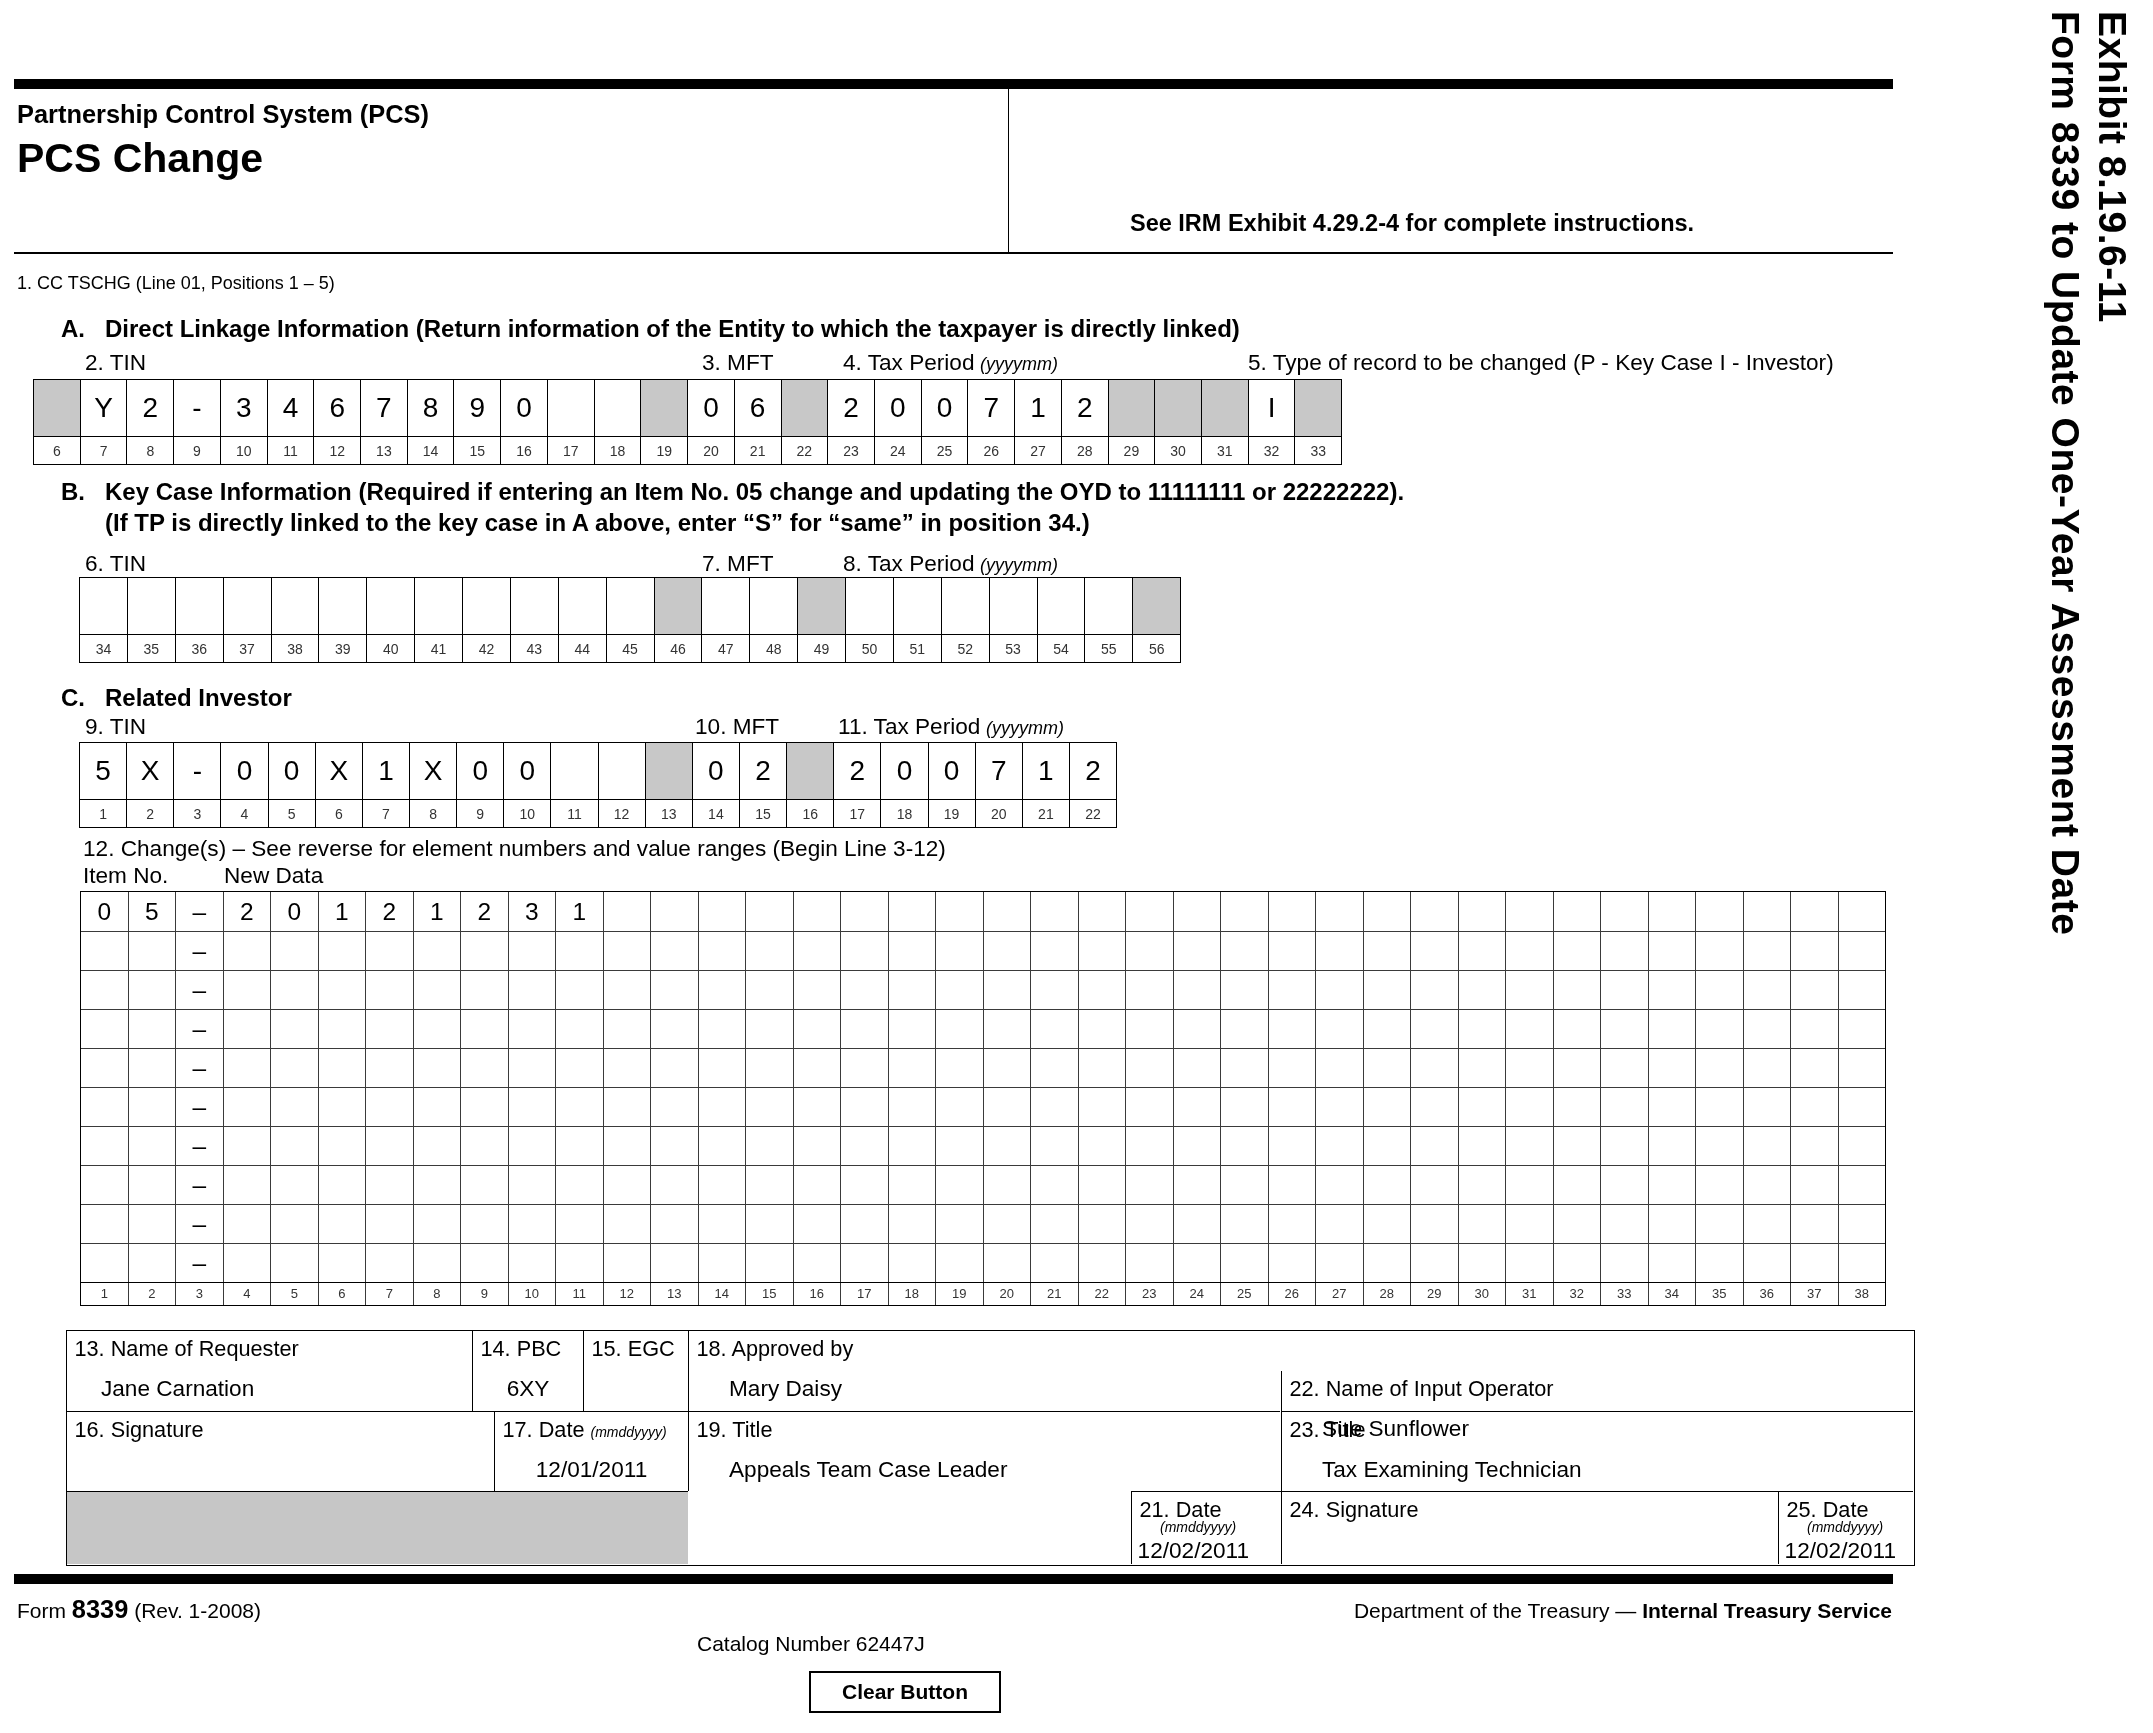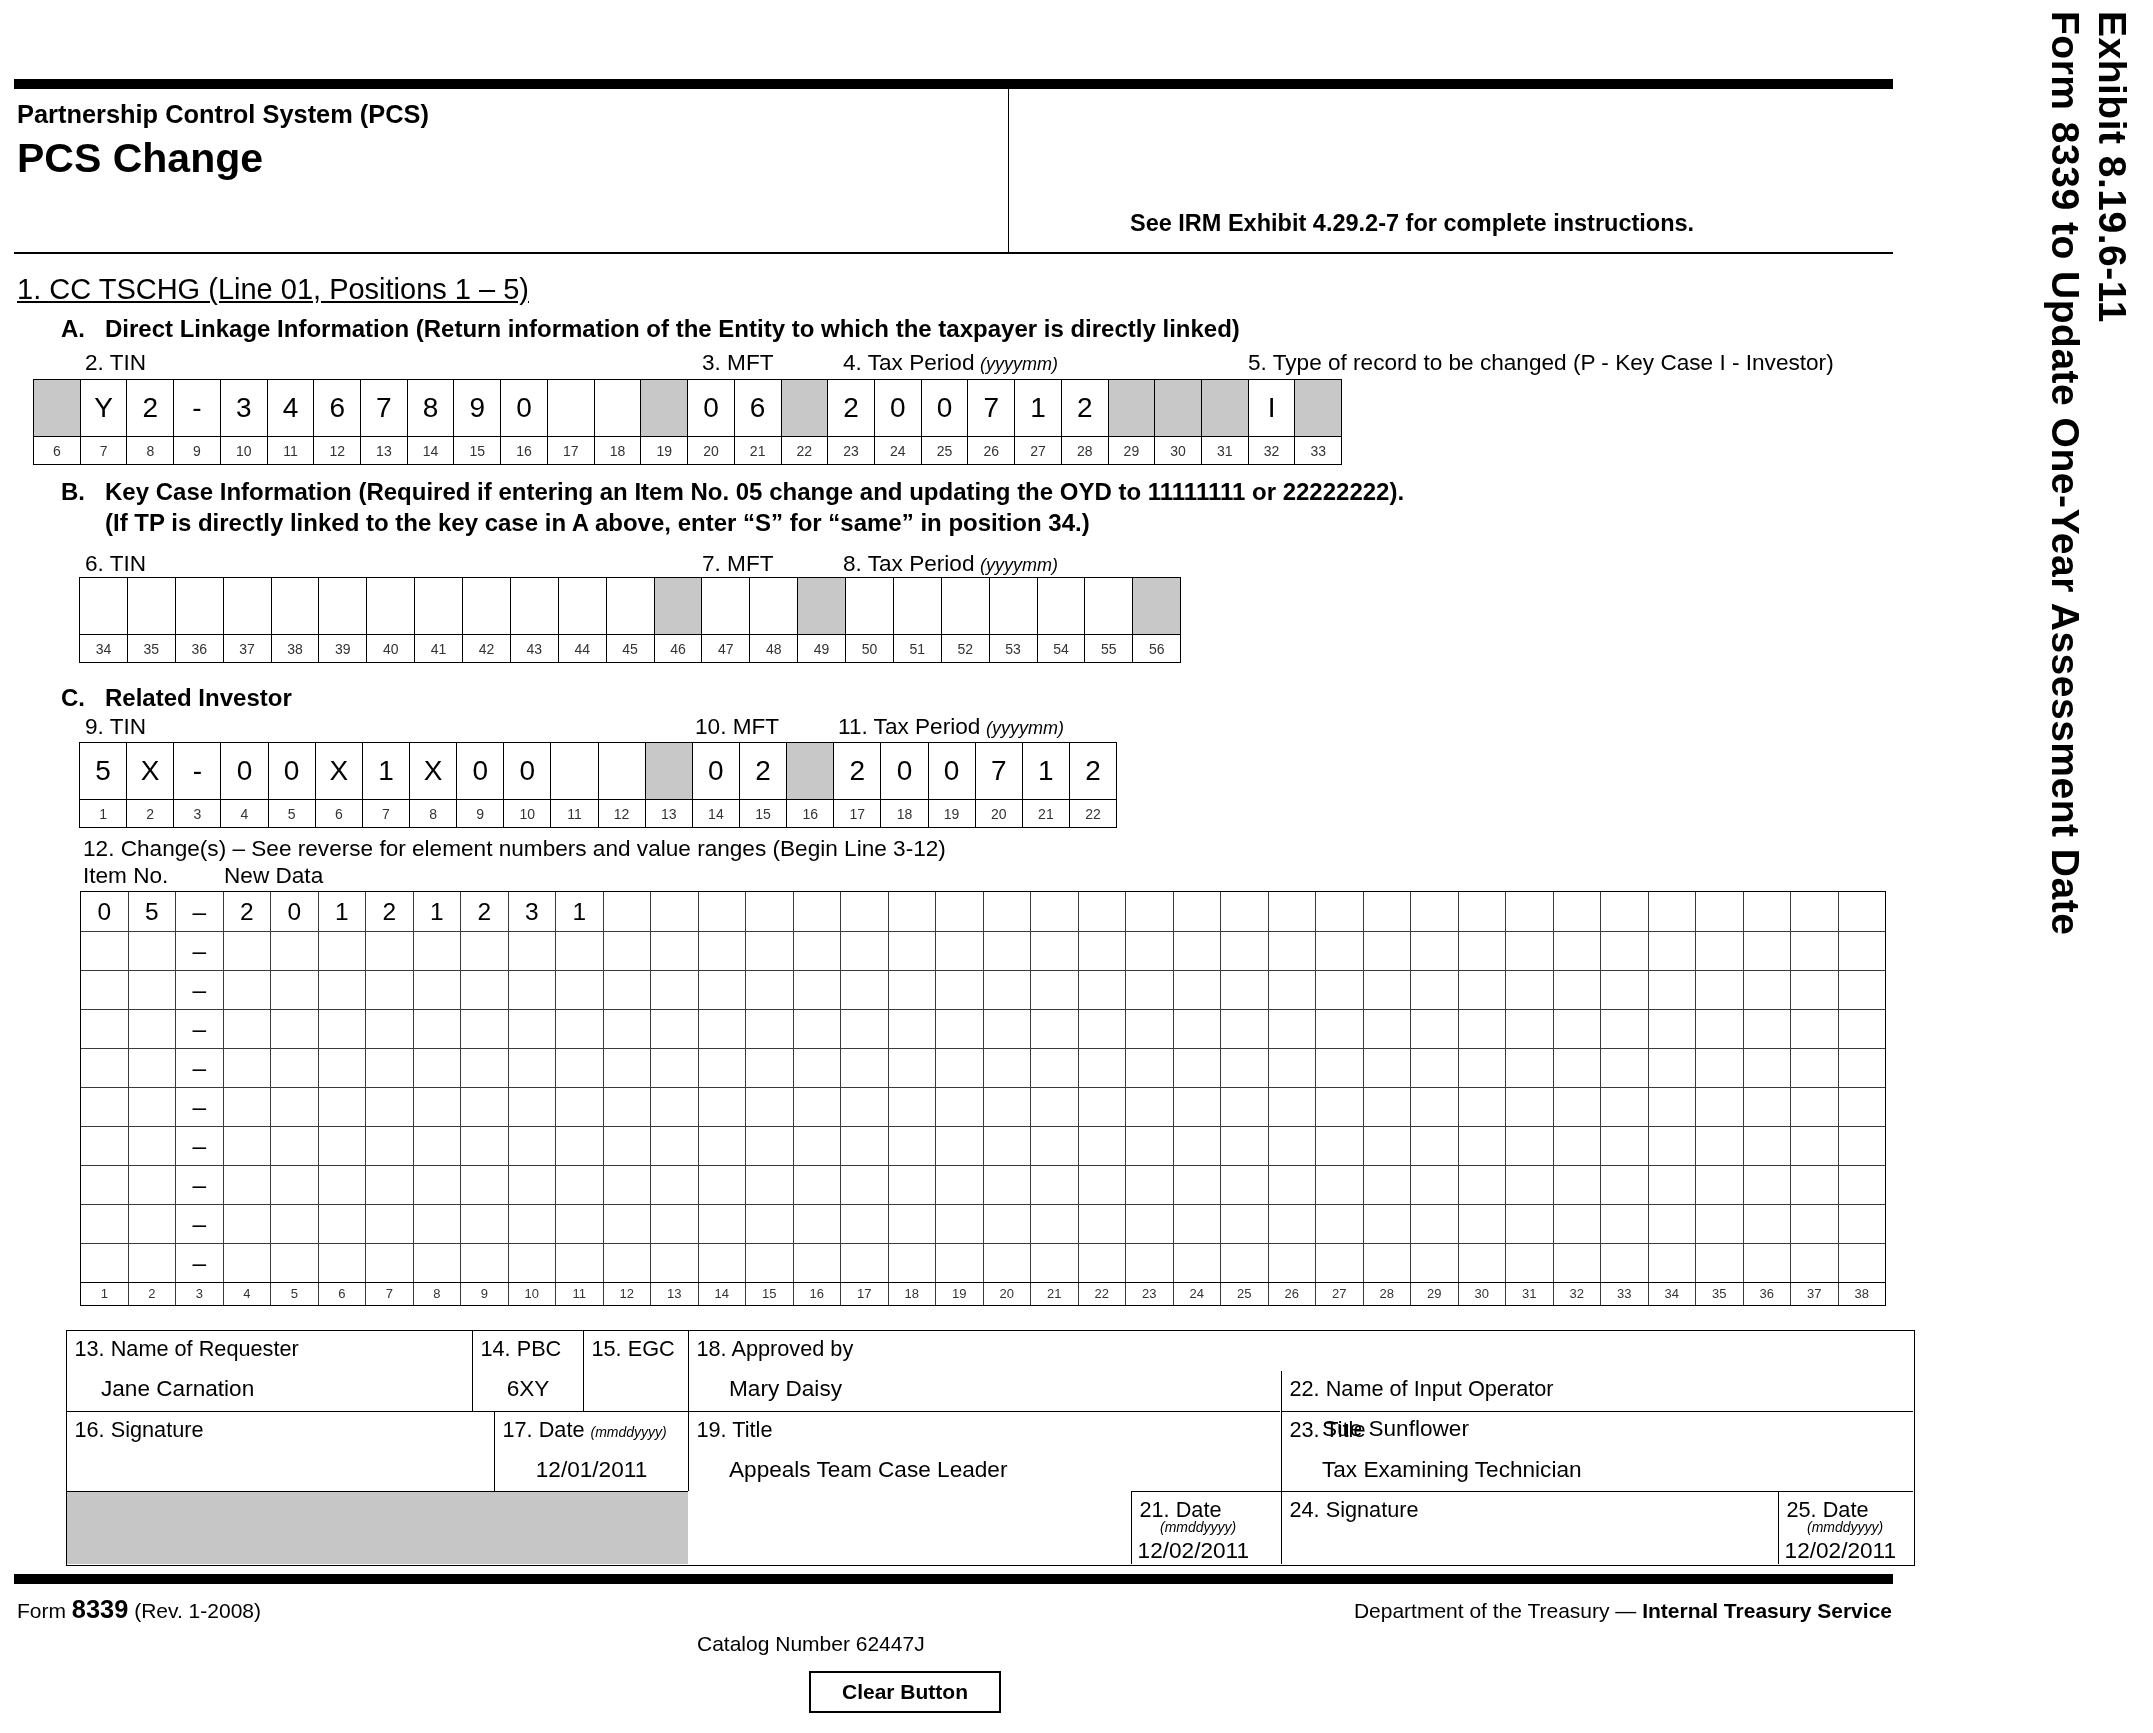--- a/index.html
+++ b/index.html
@@ -9,21 +9,21 @@
   .b { font-weight: bold; }
 
   
   .topbar { left:14px; top:79px; width:1879px; height:10.4px; background:#000; }
   .header-bottomline { left:14px; top:252px; width:1879px; height:1.9px; background:#000; }
   .header-vdiv { left:1008px; top:89px; width:0.9px; height:163px; background:#000; }
   .pcs-system { left:17px; top:100px; font-size:25.4px; font-weight:bold; }
   .pcs-title { left:17px; top:135px; font-size:41px; font-weight:bold; }
   .see-irm { left:1130px; top:210px; font-size:23.5px; font-weight:bold; }
 
-  .cc-line { left:17px; top:273px; font-size:29px;text-decoration:underline; }
+  .cc-line { left:17px; top:273px; font-size:18px; }
 
   .sec-heading { font-size:24px; font-weight:bold;margin-left:16px; }
   .sec-letter { position:absolute; left:45px; }
   .sec-text { position:absolute; left:89px; }
 
   .flabel { font-size:22.6px; }
   .ffmt { font-size:18px; font-style:italic; margin-left:5.6px; }
 
   
   .boxrow { position:absolute; border:1.9px solid #000; background:#fff; }
@@ -73,21 +73,21 @@
     writing-mode:vertical-rl; font-size:39px; font-weight:bold; line-height:47px; letter-spacing:0.5px; }
 </style>
 </head>
 <body>
 
 <div class="abs topbar"></div>
 <div class="abs header-vdiv"></div>
 <div class="abs header-bottomline"></div>
 <div class="abs pcs-system">Partnership Control System (PCS)</div>
 <div class="abs pcs-title">PCS Change</div>
-<div class="abs see-irm">See IRM Exhibit 4.29.2-7 for complete instructions.</div>
+<div class="abs see-irm">See IRM Exhibit 4.29.2-4 for complete instructions.</div>
 
 <div class="vside">
   <div>Exhibit 8.19.6-11</div>
   <div>Form 8339 to Update One-Year Assessment Date</div>
 </div>
 
 <div class="abs cc-line">1. CC TSCHG (Line 01, Positions 1 – 5)</div>
 
 <div class="abs sec-heading" style="top:315px; left:0; width:1893px;">
   <span class="sec-letter">A.</span>

